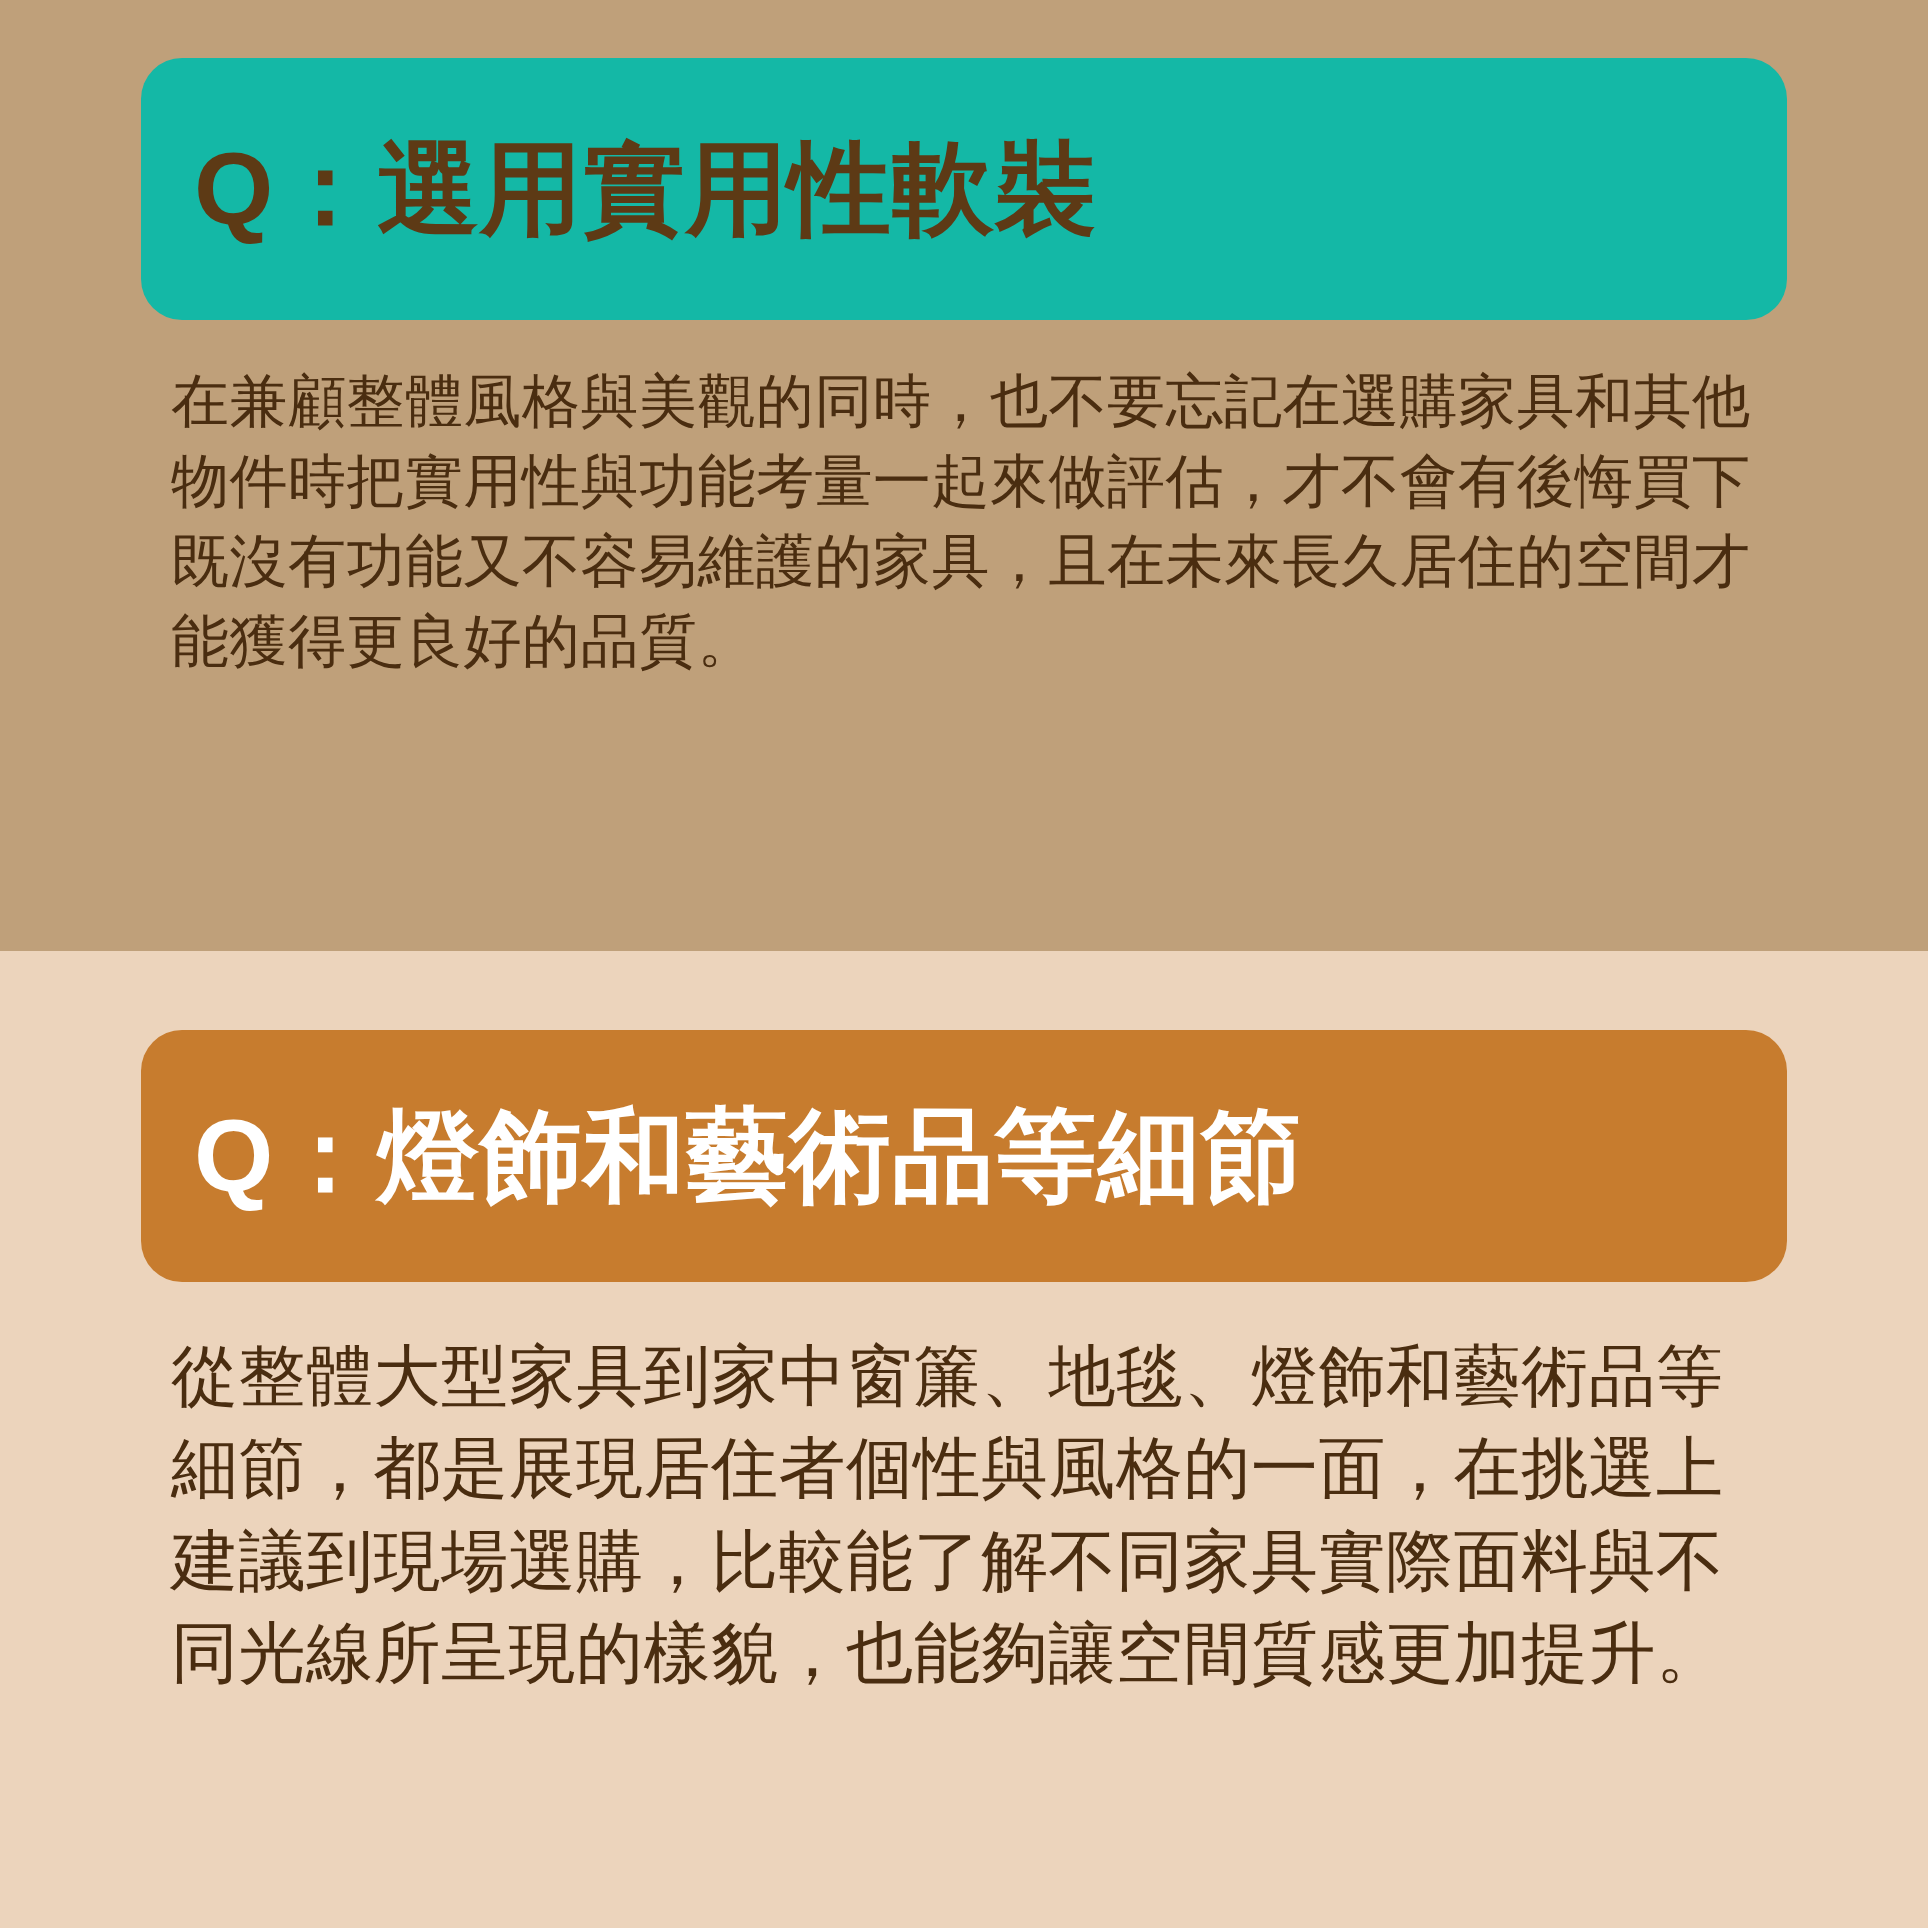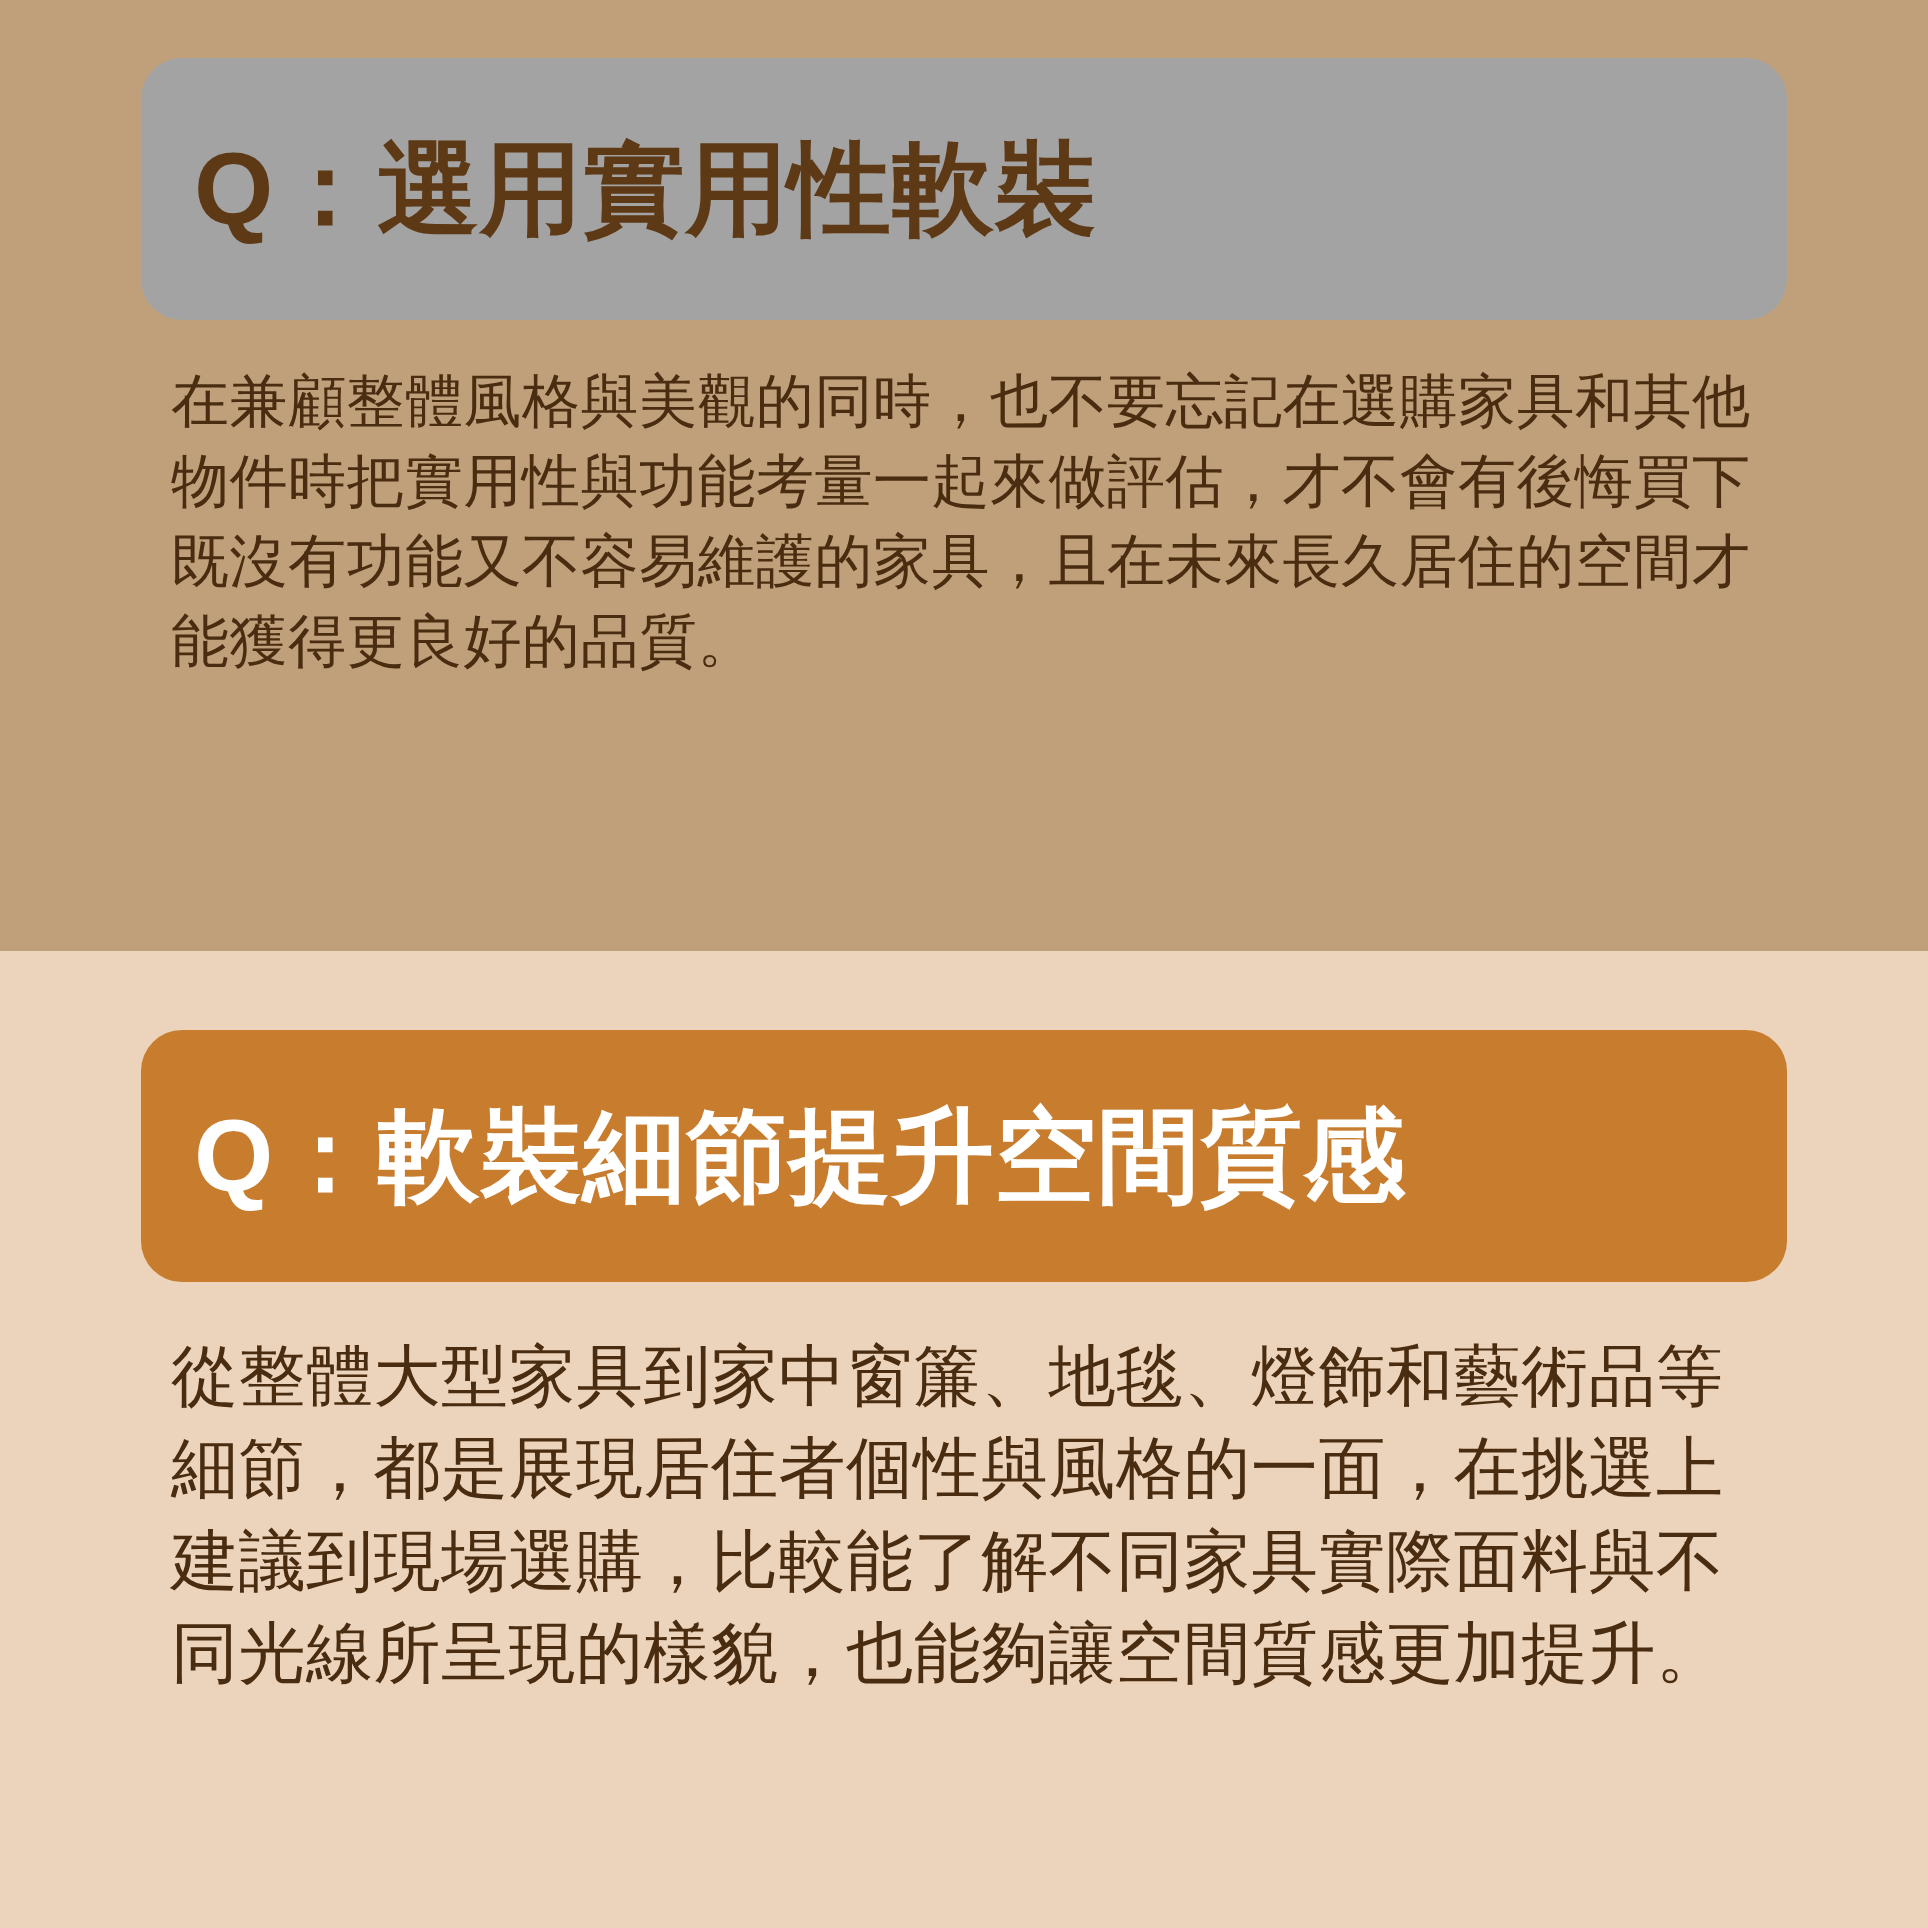--- a/index.html
+++ b/index.html
@@ -41,21 +41,21 @@
 
   .q-banner {
     box-sizing: border-box;
     border-radius: 38px;
     display: flex;
     align-items: center;
     padding: 0 53px;
   }
 
   .q-banner-light {
-    background: #a3a3a3;
+    background: #14b8a6;
     height: 262px;
     border-radius: 41px;
   }
 
   .q-banner-dark {
     background: #c77c2e;
     height: 252px;
     border-radius: 41px;
   }
 
@@ -104,19 +104,19 @@
 
   <section class="section section-one">
     <div class="q-banner q-banner-light">
       <span class="q-text q-text-dark">Q：選用實用性軟裝</span>
     </div>
     <p class="body-copy">在兼顧整體風格與美觀的同時，也不要忘記在選購家具和其他物件時把實用性與功能考量一起來做評估，才不會有後悔買下既沒有功能又不容易維護的家具，且在未來長久居住的空間才能獲得更良好的品質。</p>
   </section>
 
   <section class="section section-two">
     <div class="q-banner q-banner-dark">
-      <span class="q-text q-text-white">Q：軟裝細節提升空間質感</span>
+      <span class="q-text q-text-white">Q：燈飾和藝術品等細節</span>
     </div>
     <p class="body-copy-two">從整體大型家具到家中窗簾、地毯、燈飾和藝術品等細節，都是展現居住者個性與風格的一面，在挑選上建議到現場選購，比較能了解不同家具實際面料與不同光線所呈現的樣貌，也能夠讓空間質感更加提升。</p>
   </section>
 
 </div>
 
 
 </body></html>

